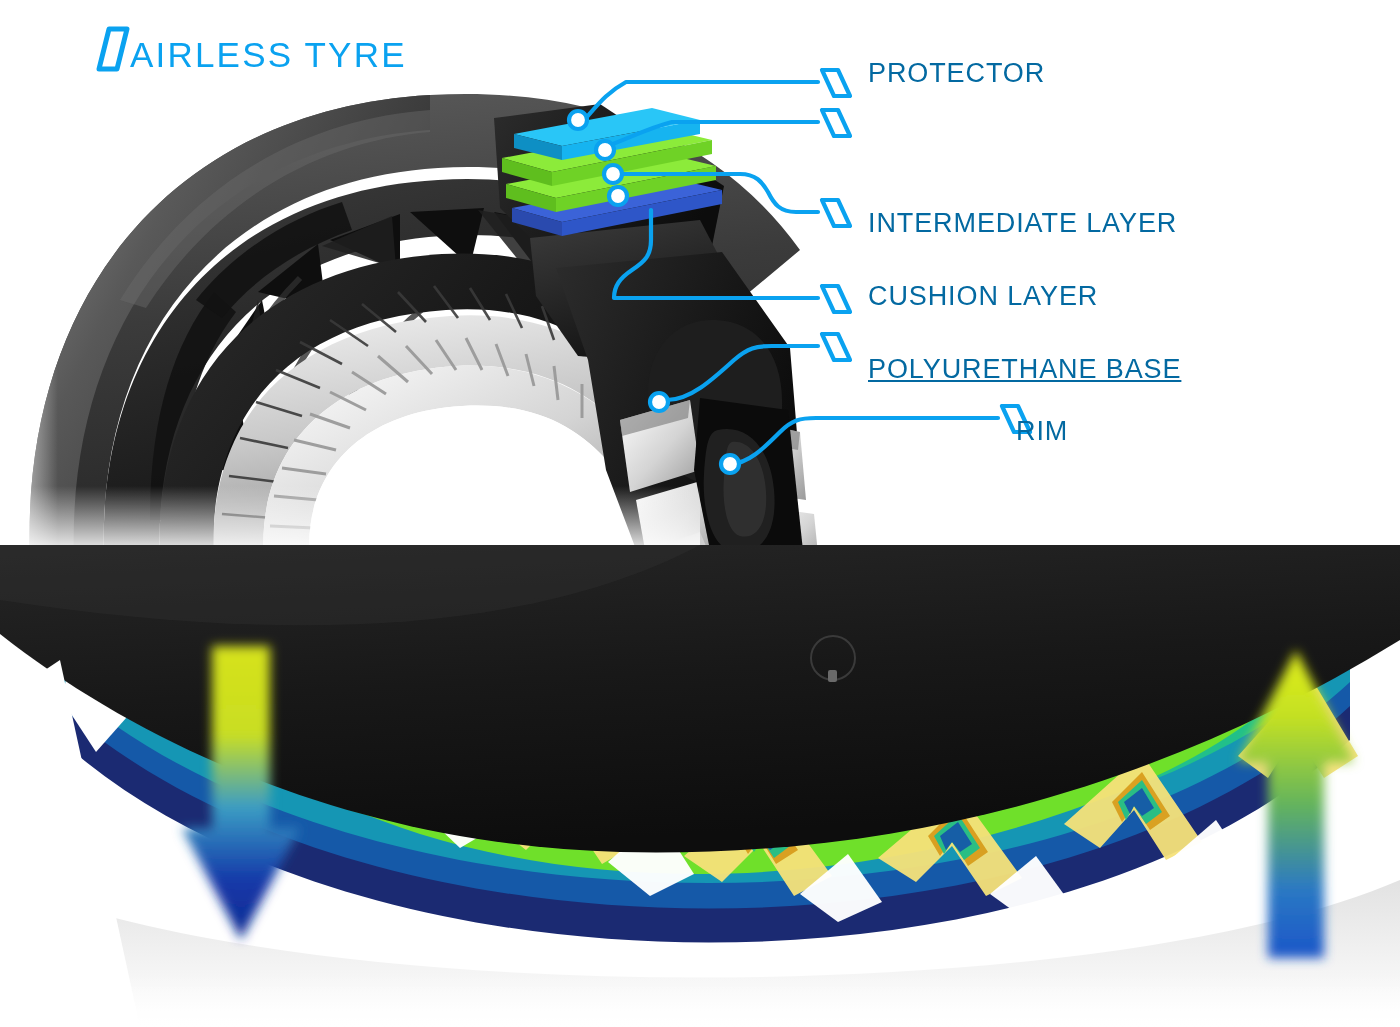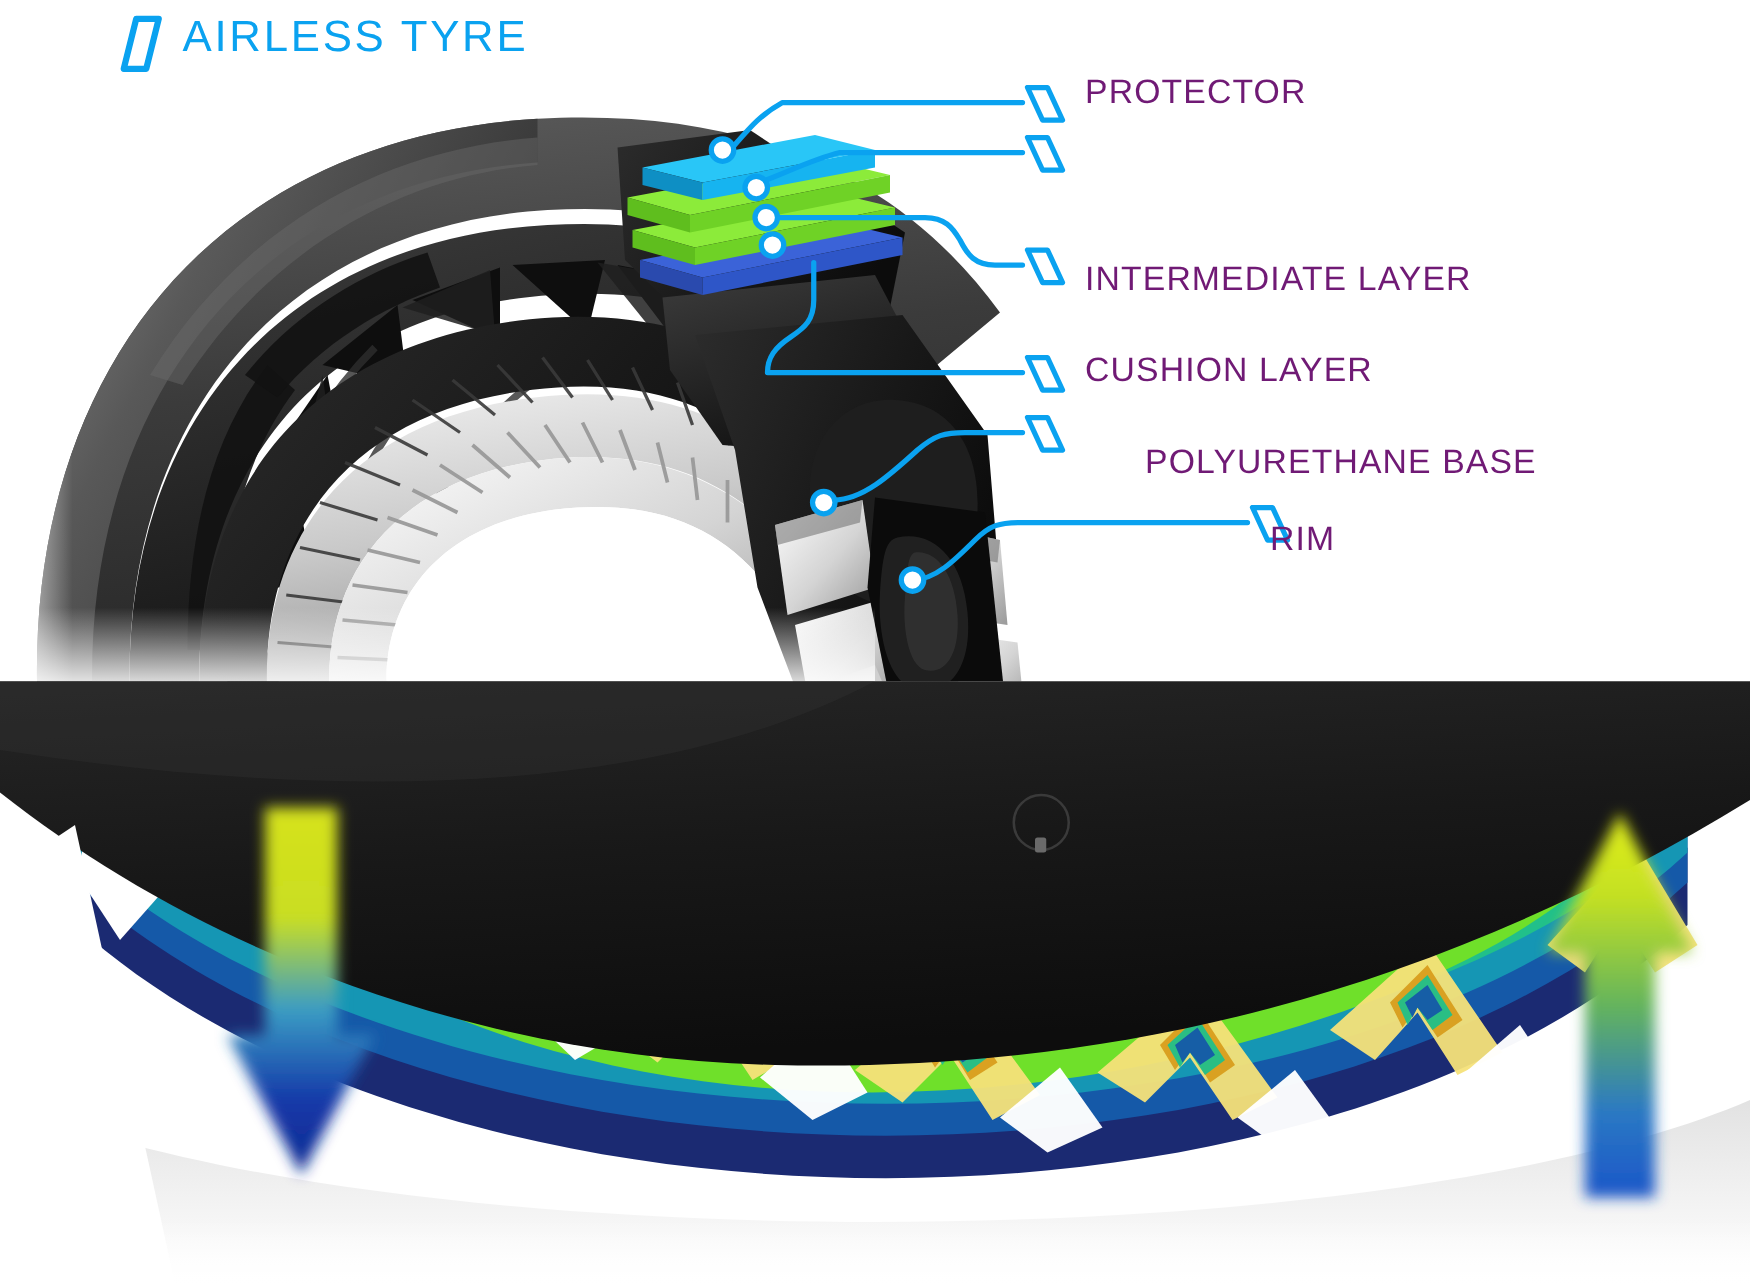--- a/index.html
+++ b/index.html
@@ -14,40 +14,39 @@
     height:1027px;
     overflow:hidden;
     background:#ffffff;
   }
   .layer{position:absolute;top:0;left:0;width:1400px;height:1027px;}
   svg.layer{display:block;}
 
   
   #header{
     position:absolute;
-    left:96px; top:12px;
+    left:96px; top:26px;
     display:flex;
-    align-items:flex-start;
-    gap:16px;
+    align-items:flex-end;
     z-index:40;
   }
   #logo-mark{width:34px;height:46px;display:block;}
   #brand-title{
     color:#0AA2F0;
     font-size:35px;
     letter-spacing:2.2px;
     font-weight:400;
     white-space:nowrap;
     line-height:1;
   }
 
   
   .callout-label{
     position:absolute;
-    color:#701a75;
+    color:#0369a1;
     font-size:27px;
     letter-spacing:0.9px;
     white-space:nowrap;
     line-height:1;
     z-index:40;
   }
 </style>
 </head>
 <body>
 
@@ -437,16 +436,16 @@
   <div id="header">
     <svg id="logo-mark" viewBox="0 0 34 46">
       <path d="M 13 3 L 31 3 L 21 43 L 3 43 Z" fill="none" stroke="#0AA2F0" stroke-width="5" stroke-linejoin="round"></path>
     </svg>
     <div id="brand-title">AIRLESS TYRE</div>
   </div>
 
   <div class="callout-label" style="left:868px; top:60px;">PROTECTOR</div>
   <div class="callout-label" style="left:868px; top:210px;">INTERMEDIATE LAYER</div>
   <div class="callout-label" style="left:868px; top:283px;">CUSHION LAYER</div>
-  <div class="callout-label" style="left:916px; top:356px;">POLYURETHANE BASE</div>
+  <div class="callout-label" style="left:868px; top:356px;text-decoration:underline;">POLYURETHANE BASE</div>
   <div class="callout-label" style="left:1016px; top:418px;">RIM</div>
 
 </div>
 
 </body></html>

